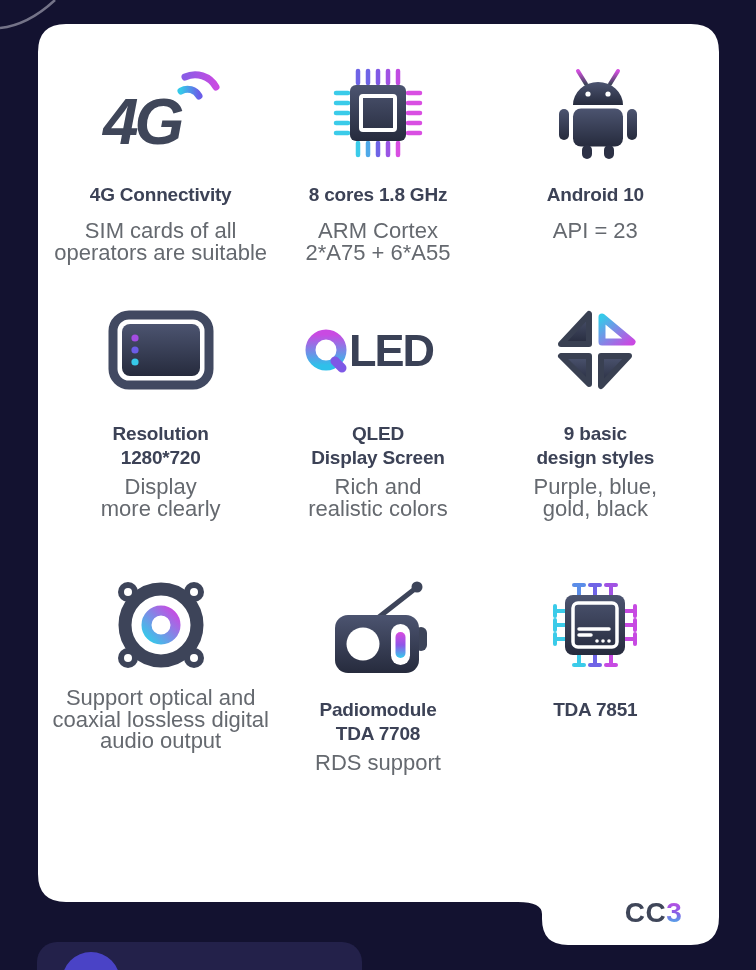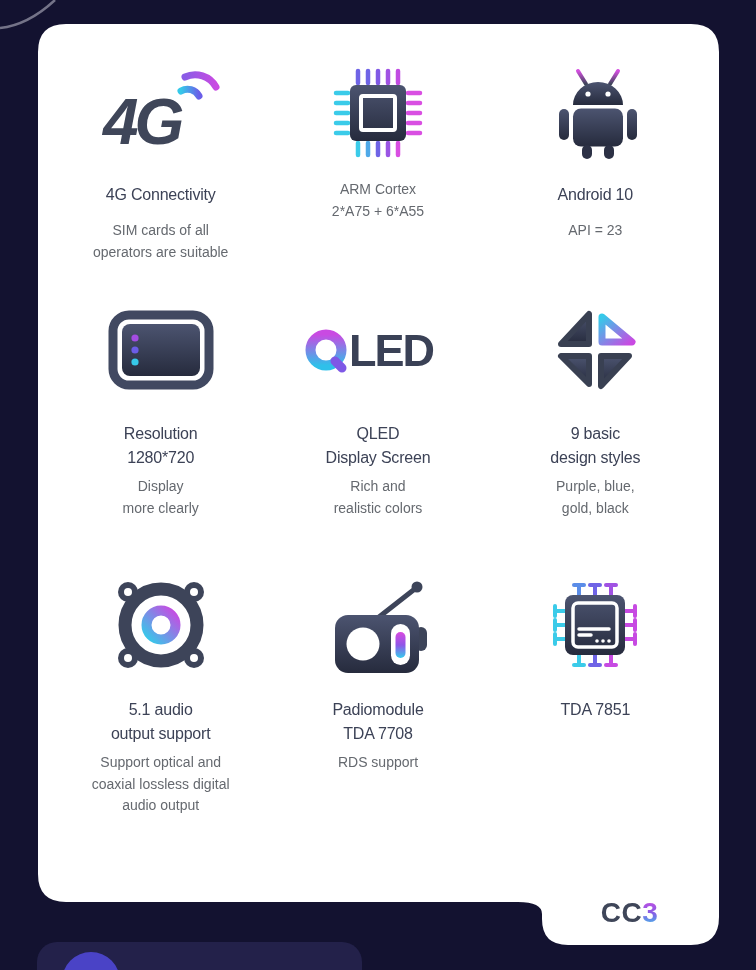--- a/index.html
+++ b/index.html
@@ -20,33 +20,33 @@
   .row{display:grid;grid-template-columns:1fr 1fr 1fr;}
   .row-2{margin-top:32px;}
   .row-3{margin-top:50px;}
   .cell{text-align:center;}
   .icon-box{display:flex;align-items:center;justify-content:center;}
   .row-1 .icon-box{height:106px;}
   .row-2 .icon-box{height:110px;justify-content:center;}
   .row-3 .icon-box{height:112px;}
   .title{
     margin-top:17px;
-    font-size:16px;line-height:24px;font-weight:normal;
+    font-size:19px;line-height:24px;font-weight:bold;
     color:#3c4256;white-space:pre-line;letter-spacing:-0.2px;
   }
   .row-2 .title,.row-3 .title{min-height:48px;}
   .desc{
     margin-top:13px;
-    font-size:14px;line-height:21.5px;
+    font-size:22px;line-height:21.5px;
     color:#65696f;white-space:pre-line;
   }
   .row-2 .desc,.row-3 .desc{margin-top:6px;}
   
   #brand{
-    left:540px;top:897px;width:179px;text-align:center;
+    left:564px;top:897px;width:179px;text-align:center;
     font-size:28px;font-weight:bold;letter-spacing:0.5px;
   }
   #brand .cc{color:#3f4659;}
   #brand .three{
     background:linear-gradient(180deg,#d24ae0 0%,#8a5ce6 50%,#36c9e9 100%);
     -webkit-background-clip:text;background-clip:text;color:transparent;
   }
   
   #peek-card{
     left:37px;top:942px;width:325px;height:40px;
@@ -148,20 +148,21 @@
               <line x1="32" y1="82" x2="32" y2="94" stroke="#3bcbe9"></line>
               <line x1="42" y1="82" x2="42" y2="94" stroke="#4fa9e8"></line>
               <line x1="52" y1="82" x2="52" y2="94" stroke="#6f64e6"></line>
               <line x1="62" y1="82" x2="62" y2="94" stroke="#9a55e4"></line>
               <line x1="72" y1="82" x2="72" y2="94" stroke="#d94fe2"></line>
             </g>
             <rect x="24" y="24" width="56" height="56" rx="6" fill="url(#gslate)"></rect>
             <rect x="35" y="35" width="34" height="34" rx="2" fill="none" stroke="#ffffff" stroke-width="4"></rect>
           </svg>
         </div>
+        <div class="title">8 cores 1.8 GHz</div>
         <div class="desc">ARM Cortex
 2*A75 + 6*A55</div>
       </div>
 
       <div class="cell">
         <div class="icon-box">
           <svg width="104" height="96" viewBox="0 0 104 96">
             <line x1="43" y1="19" x2="35" y2="6" stroke="url(#gant)" stroke-width="4" stroke-linecap="round"></line>
             <line x1="67" y1="19" x2="75" y2="6" stroke="url(#gant)" stroke-width="4" stroke-linecap="round"></line>
             <path d="M 30,40 A 25,23 0 0 1 80,40 Z" fill="url(#gslate)"></path>
@@ -241,22 +242,20 @@
             <circle cx="52" cy="52" r="36" fill="#ffffff" stroke="#3d4459" stroke-width="13"></circle>
             <g fill="#ffffff">
               <circle cx="19" cy="19" r="4"></circle>
               <circle cx="85" cy="19" r="4"></circle>
               <circle cx="19" cy="85" r="4"></circle>
               <circle cx="85" cy="85" r="4"></circle>
             </g>
             <circle cx="52" cy="52" r="14.5" fill="none" stroke="url(#gring)" stroke-width="10"></circle>
           </svg>
         </div>
-        <div class="title">5.1 audio
-output support</div>
         <div class="desc">Support optical and
 coaxial lossless digital
 audio output</div>
       </div>
 
       <div class="cell">
         <div class="icon-box">
           <svg width="118" height="100" viewBox="0 0 118 100">
             <line x1="60" y1="42" x2="97" y2="13" stroke="#3d4459" stroke-width="5" stroke-linecap="round"></line>
             <circle cx="98" cy="12" r="5.5" fill="#3d4459"></circle>

